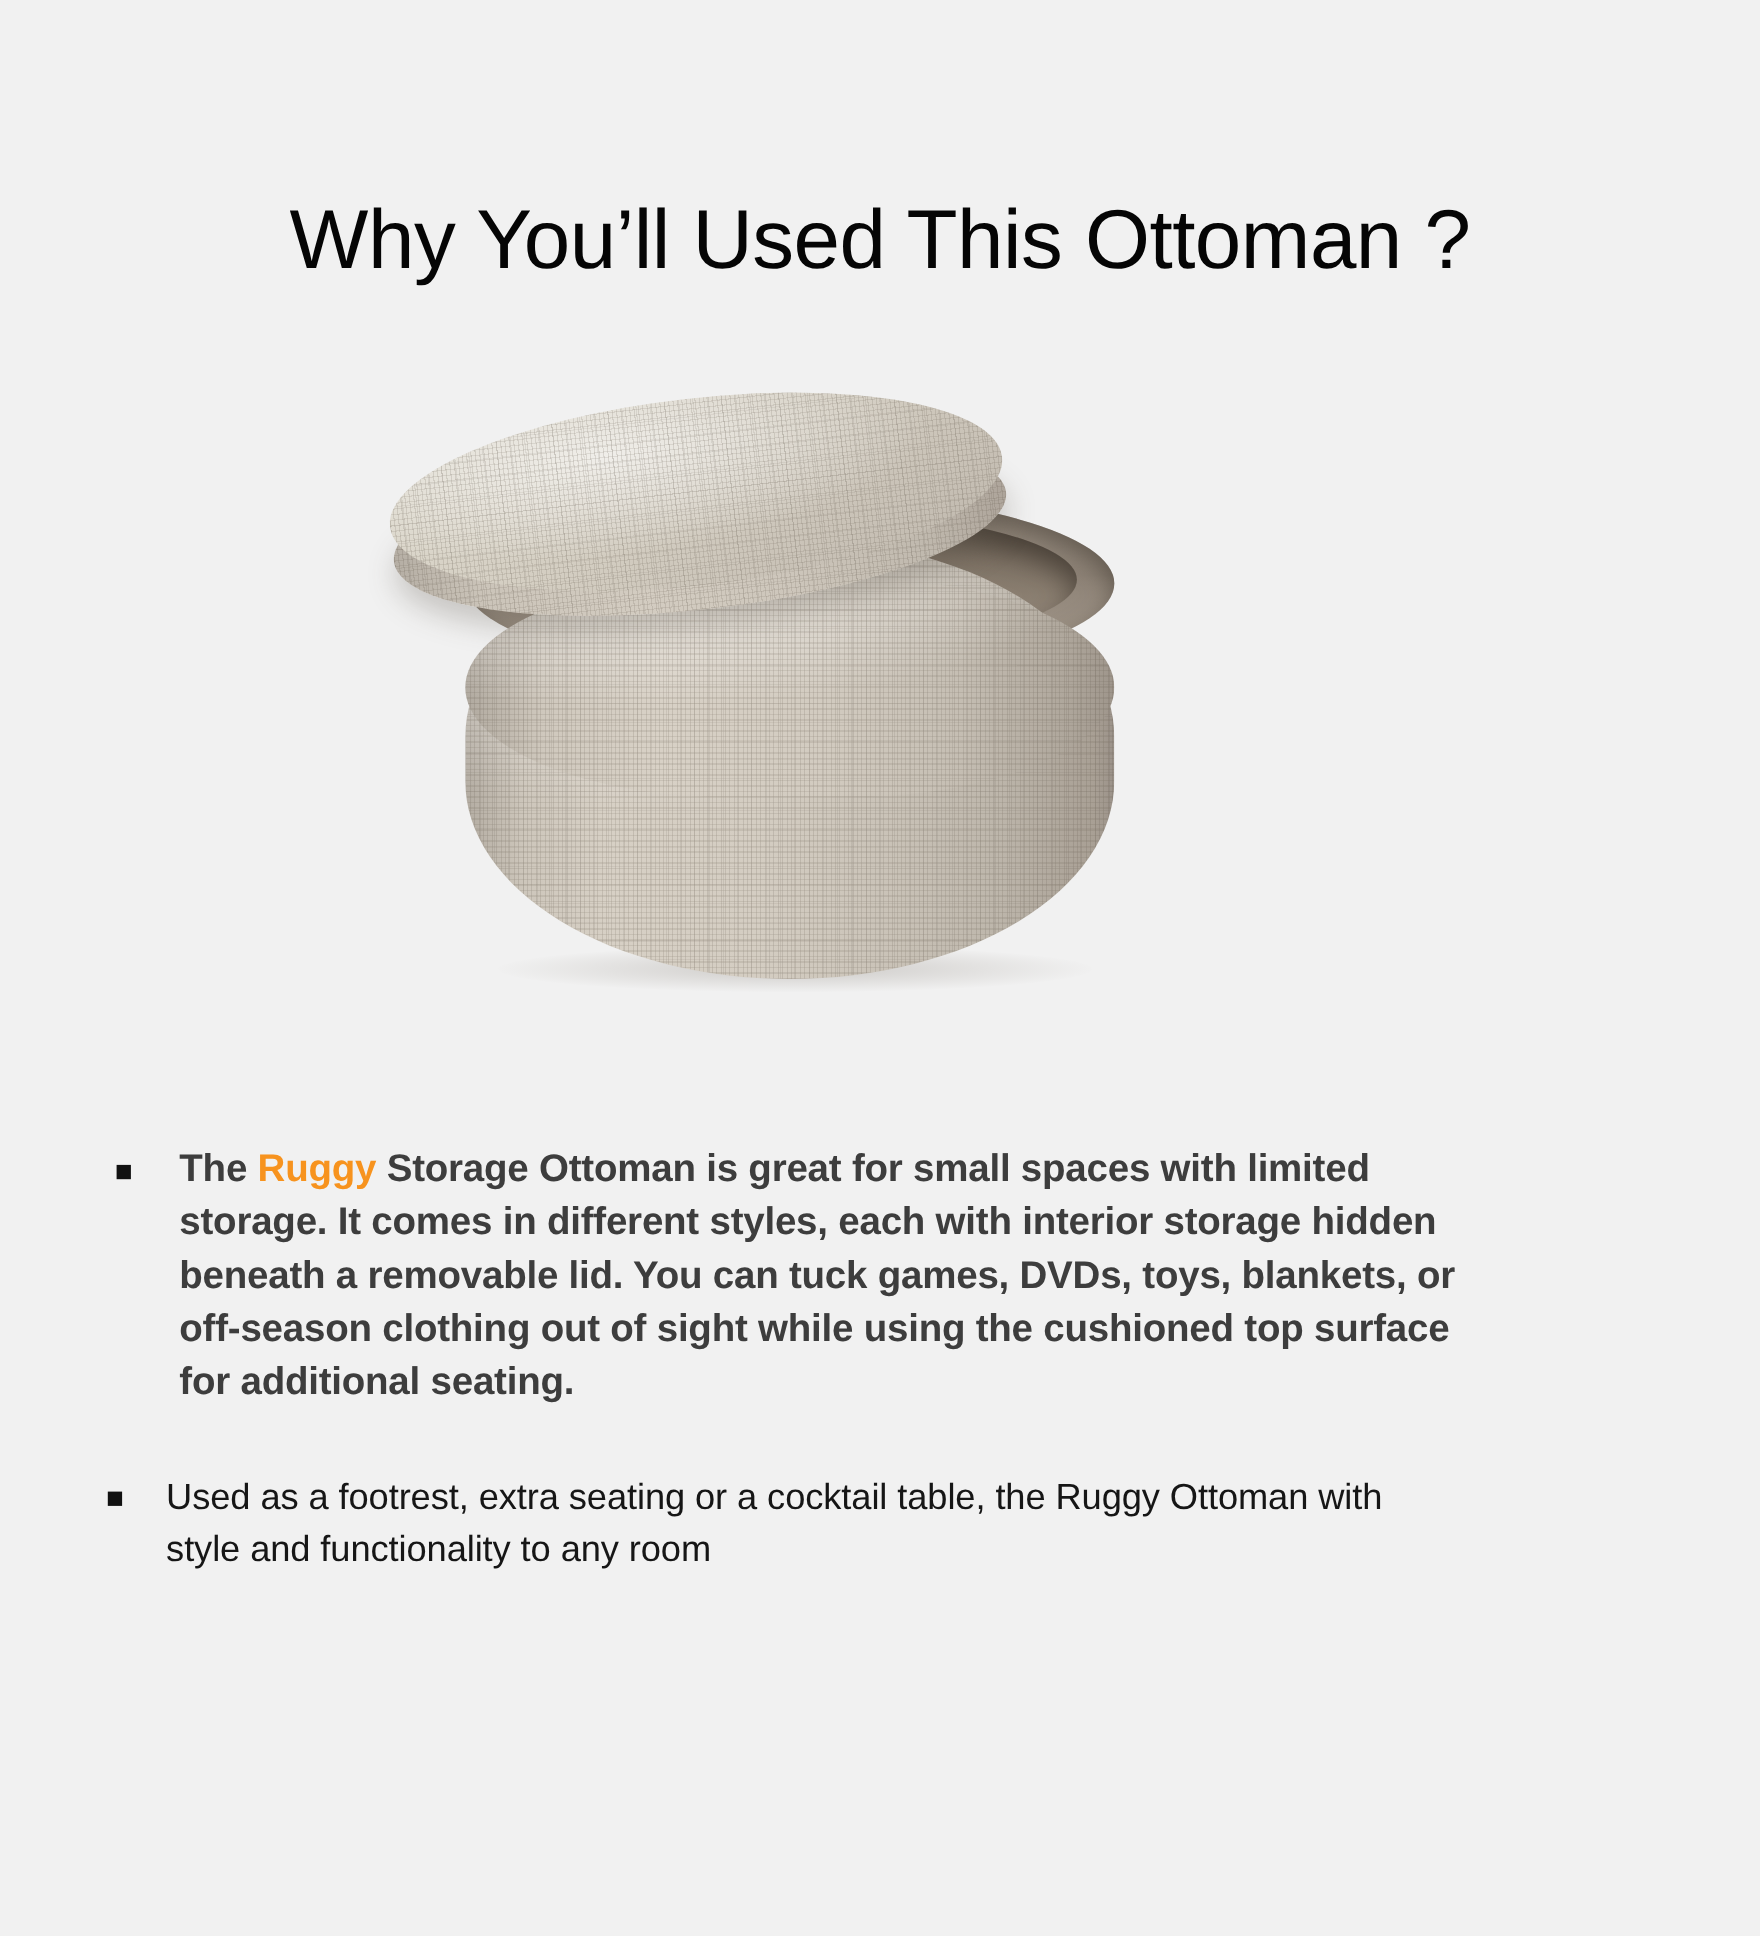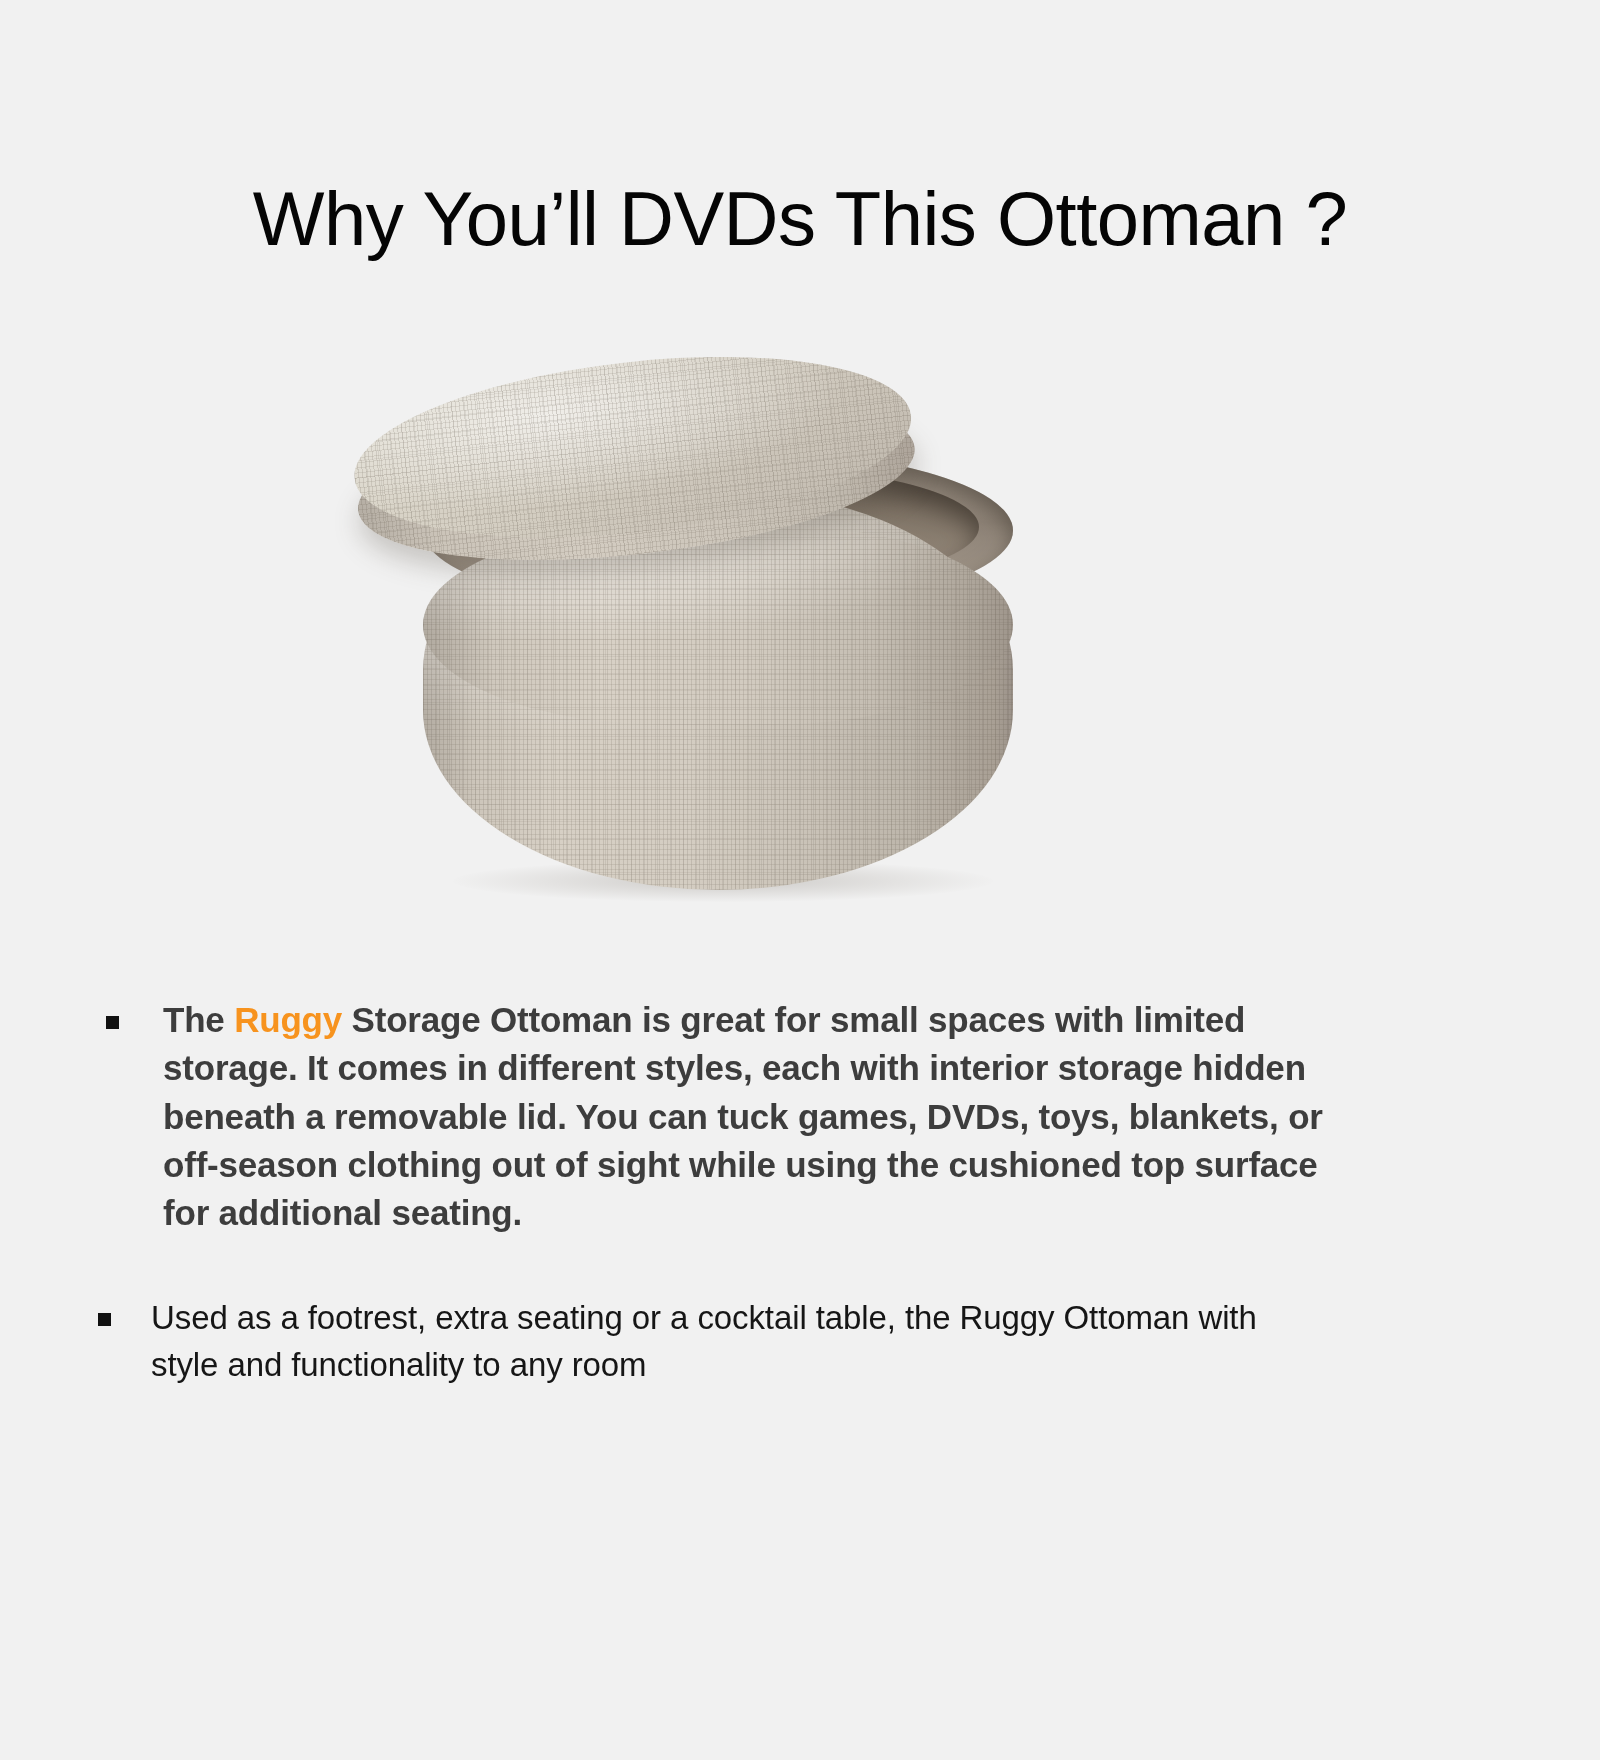--- a/index.html
+++ b/index.html
@@ -190,21 +190,21 @@
     top: 520px;
     width: 540px;
     height: 42px;
     border-radius: 50%;
     background: radial-gradient(ellipse at center, rgba(120,112,102,0.30), rgba(120,112,102,0) 72%);
   }
 
   
   .features {
     position: absolute;
-    top: 996px;
+    top: 1039px;
     left: 0;
     width: 1328px;
   }
 
   .feature {
     position: relative;
     display: flex;
     align-items: flex-start;
   }
 
@@ -246,21 +246,21 @@
     letter-spacing: -0.1px;
   }
 
   .brand-accent { color: #F7931E; }
 </style>
 </head>
 <body style="background: rgb(241, 241, 241);">
 
 <div class="page">
 
-  <h1 class="headline" style="color: rgb(5, 5, 5);">Why You’ll DVDs This Ottoman ?</h1>
+  <h1 class="headline" style="color: rgb(5, 5, 5);">Why You’ll Used This Ottoman ?</h1>
 
   <div class="hero">
     <div class="hero-stage">
 
       <div class="ground-shadow"></div>
 
       <div class="base-rim"></div>
       <div class="base-rim-inner"></div>
 
       <div class="ottoman-base">

